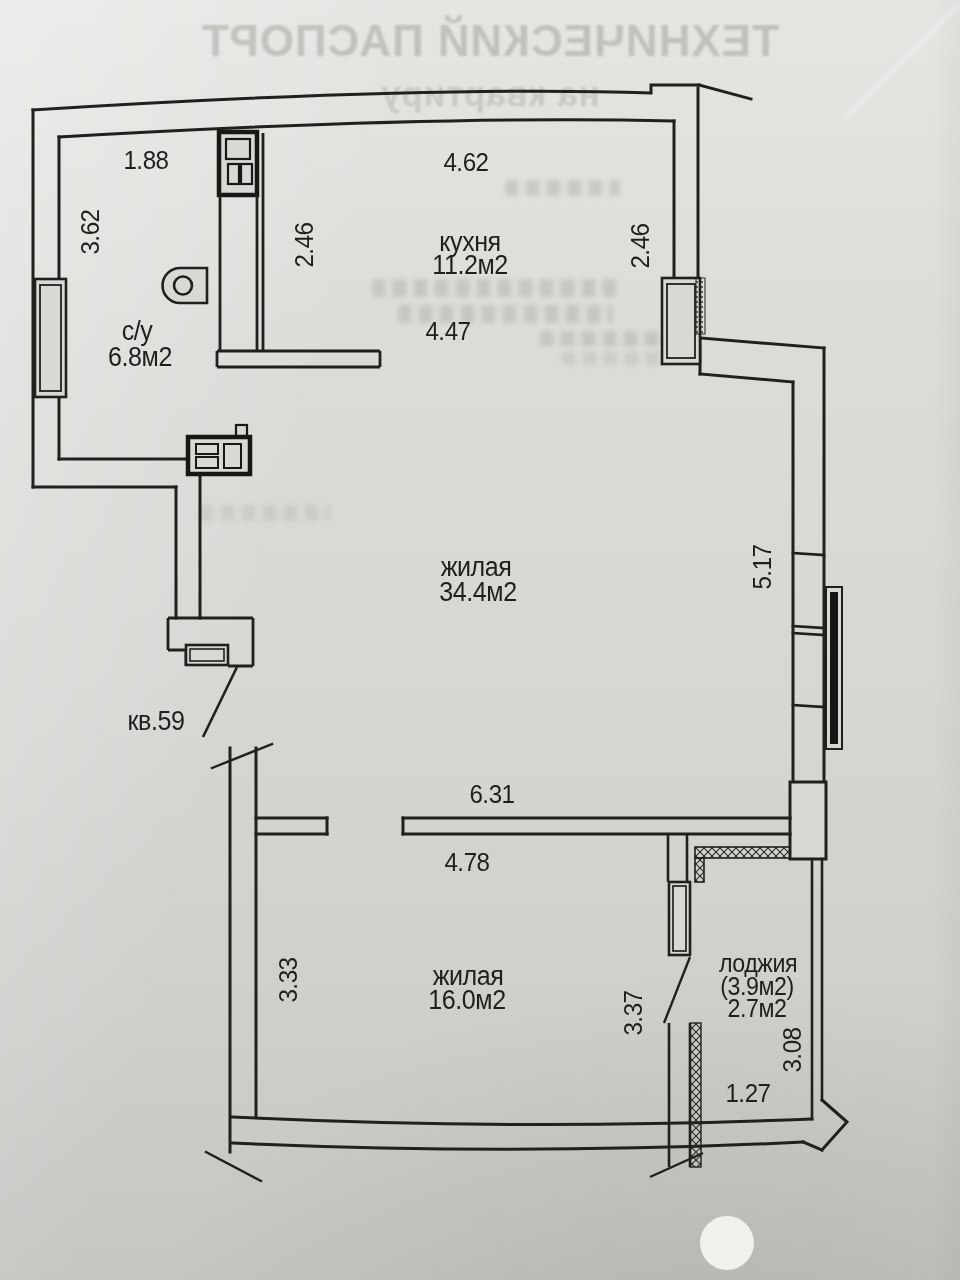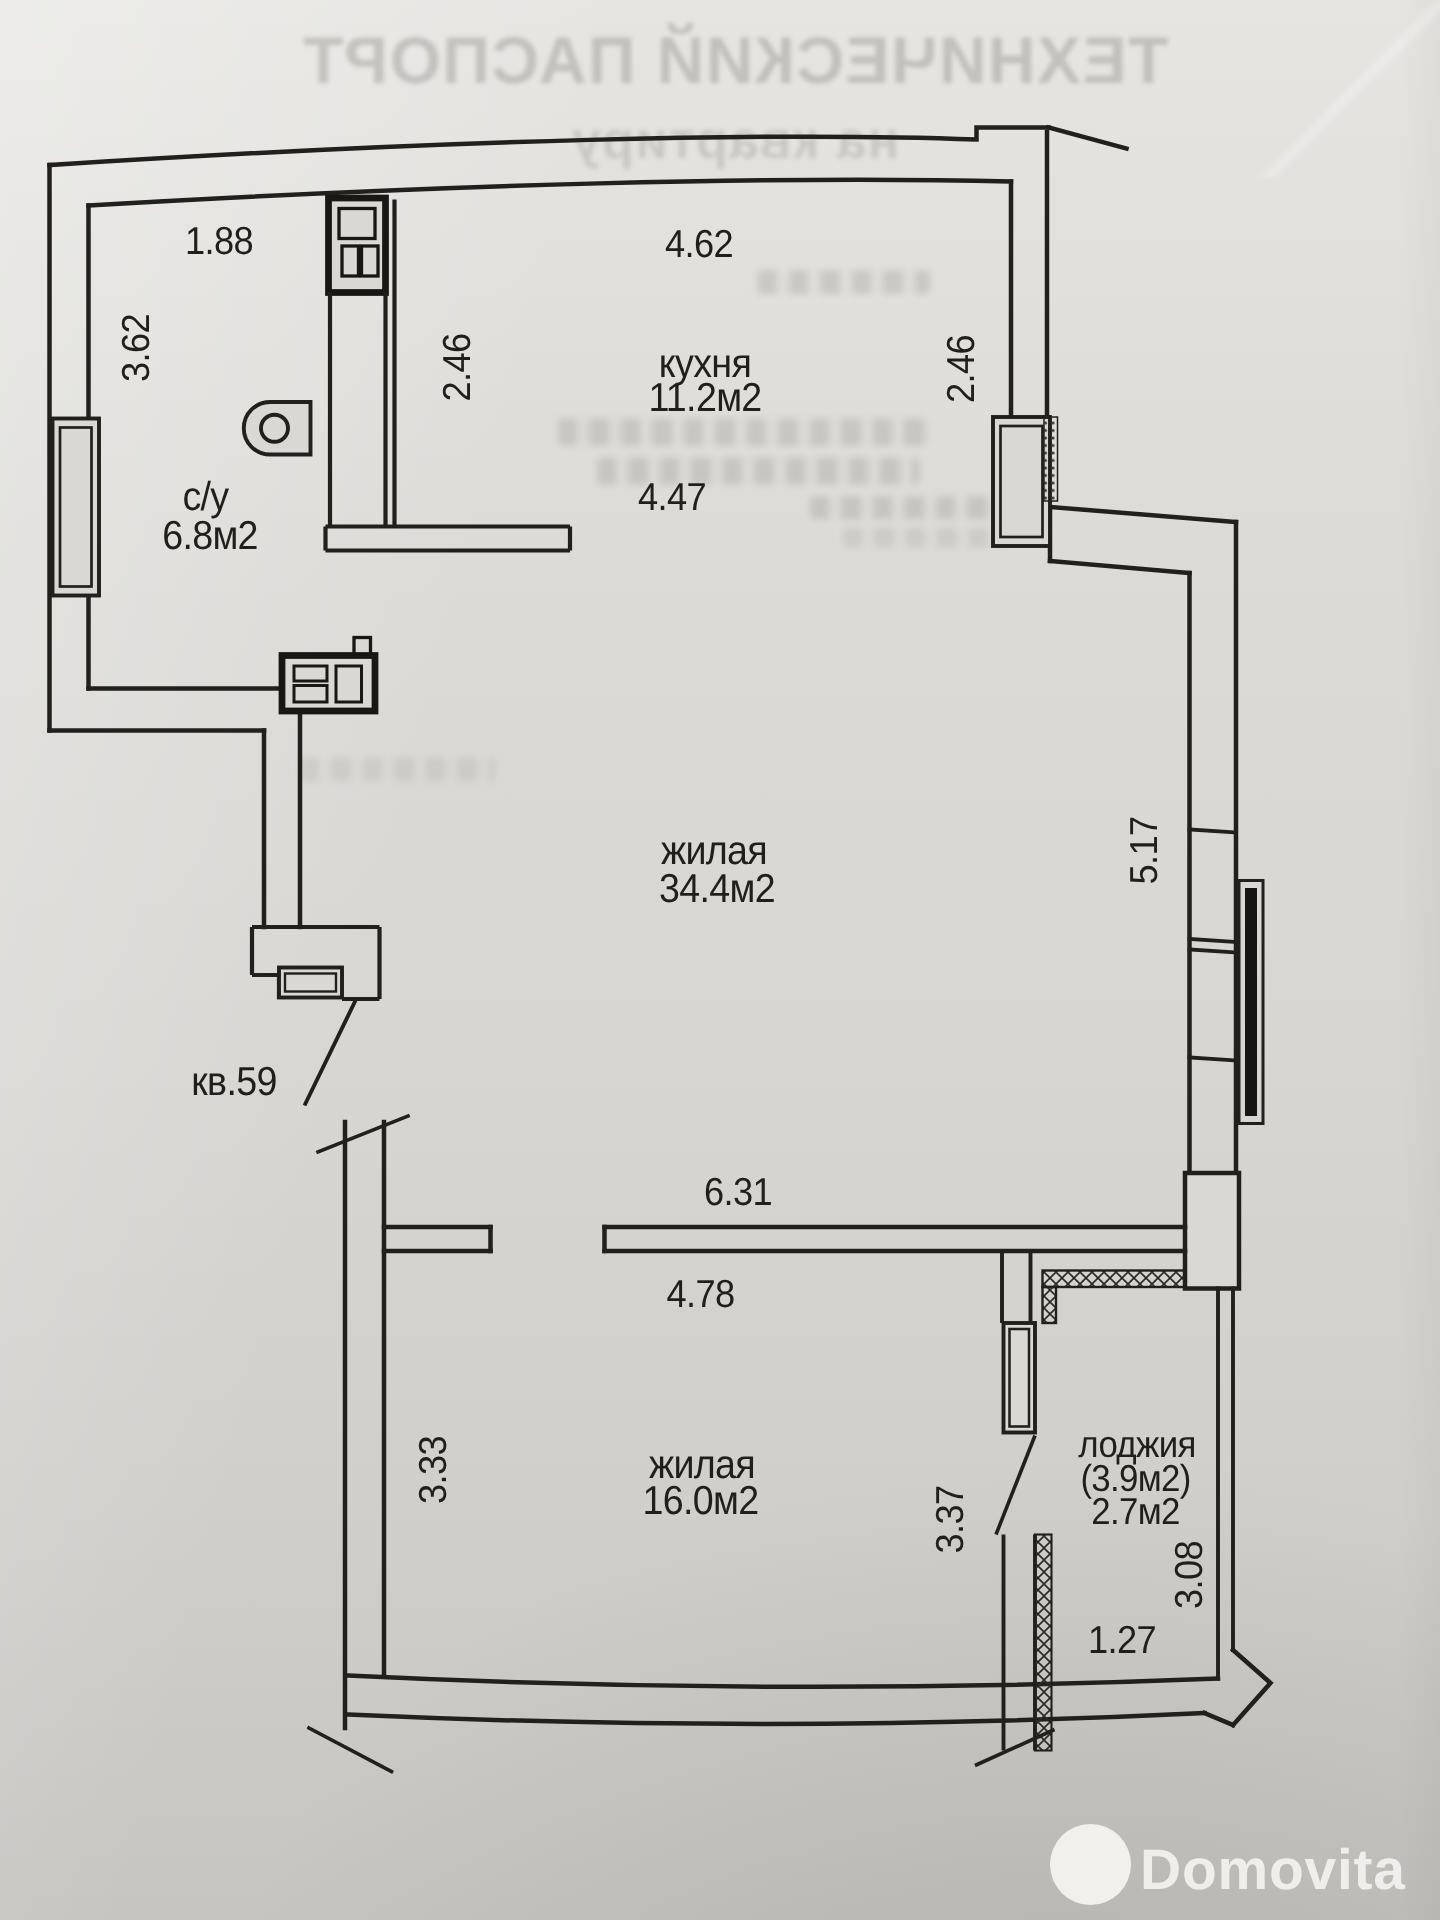--- a/index.html
+++ b/index.html
@@ -220,15 +220,14 @@
   <div class="lbl room" style="left:421px;top:553px;width:110px;height:28px;">жилая</div>
   <div class="lbl room" style="left:423px;top:578px;width:110px;height:28px;">34.4м2</div>
   <div class="lbl room" style="left:413px;top:962px;width:110px;height:28px;">жилая</div>
   <div class="lbl room" style="left:412px;top:986px;width:110px;height:28px;">16.0м2</div>
   <div class="lbl small" style="left:703px;top:950px;width:110px;height:26px;">лоджия</div>
   <div class="lbl small" style="left:702px;top:973px;width:110px;height:26px;">(3.9м2)</div>
   <div class="lbl small" style="left:702px;top:995px;width:110px;height:26px;">2.7м2</div>
   <div class="lbl room" style="left:101px;top:707px;width:110px;height:28px;">кв.59</div>
 
   <div class="wm-circle"></div>
-  <div class="wm-text">Domovita</div>
 
 </div>
 
 </body></html>

